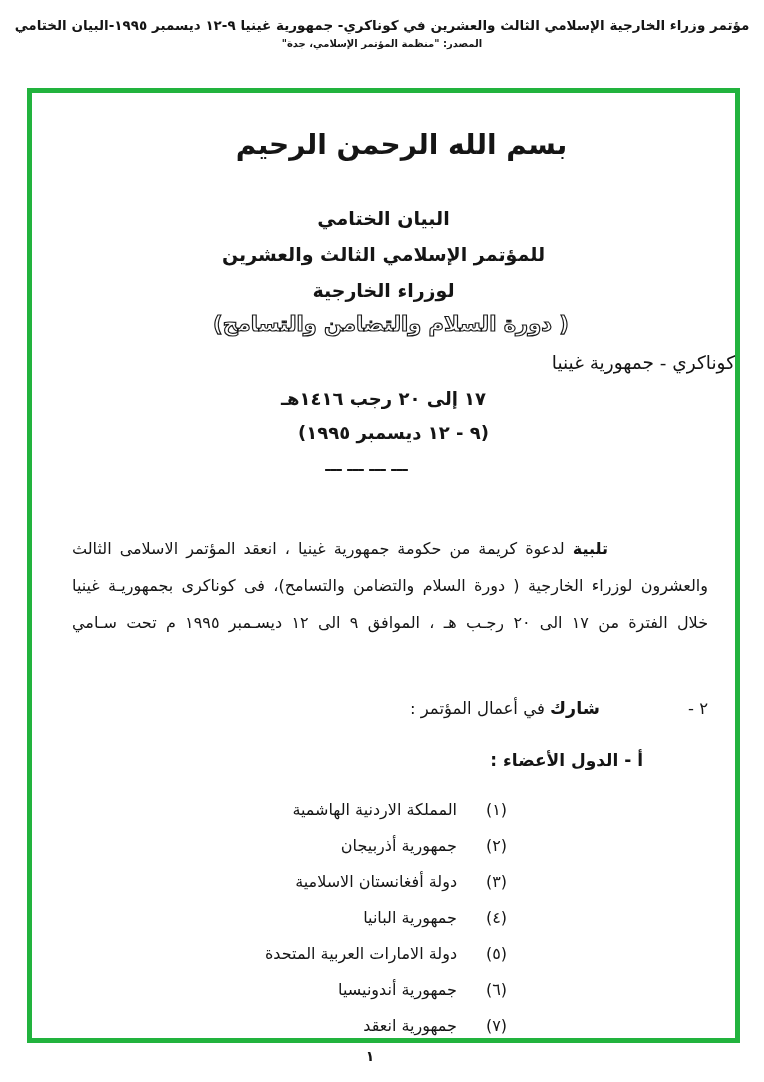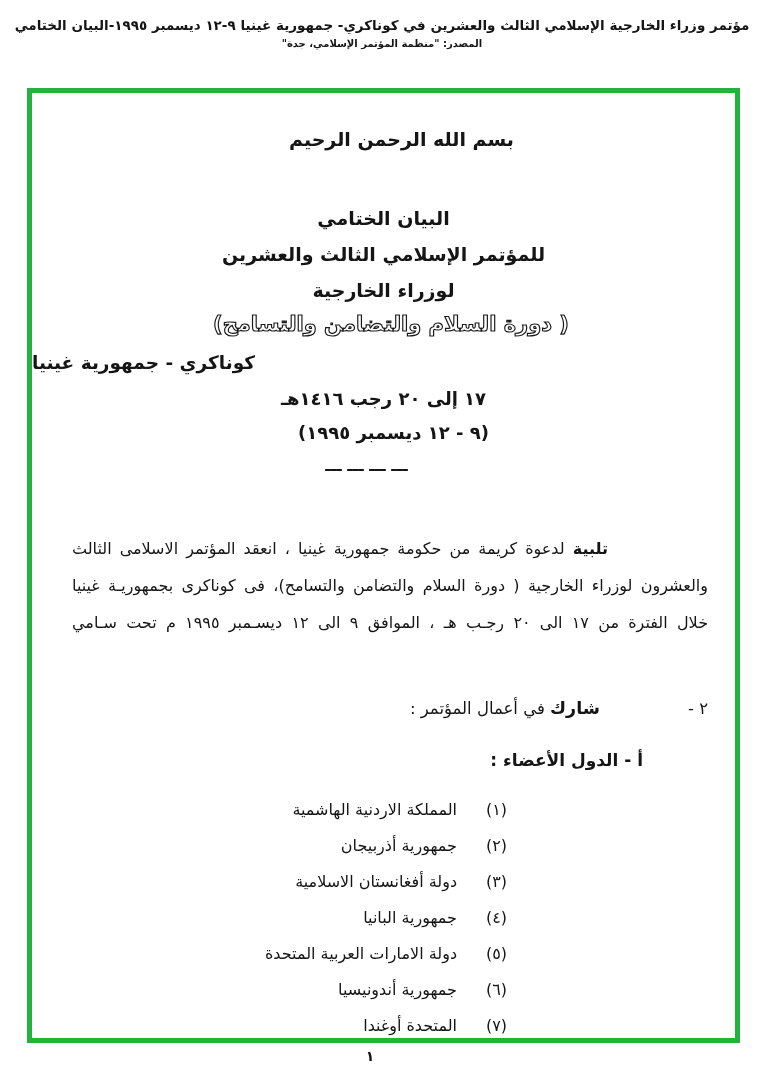--- a/index.html
+++ b/index.html
@@ -12,28 +12,28 @@
   .hdr-l1{font-size:13.5px;font-weight:700;letter-spacing:0;}
   .hdr-l2{font-size:10px;font-weight:700;margin-top:5px;}
 
   .frame{
     position:absolute;left:27px;top:88px;width:703px;height:945px;
     border:5px solid #22b33e;background:#fff;
   }
   .frame > div{position:absolute;direction:rtl;}
 
   .basmala{top:35px;left:0;right:0;text-align:center;padding-left:36px;
-    font-size:19px;font-weight:700;}
+    font-size:28px;font-weight:700;}
   .titles{top:107px;left:0;right:0;text-align:center;
     font-size:19px;font-weight:700;line-height:36px;}
   .session{top:219px;left:0;right:0;text-align:center;
     font-size:21px;font-weight:700;letter-spacing:1px;
     color:#ffffff;padding-left:15px;-webkit-text-stroke:1.2px #1a1a1a;}
   @supports not (-webkit-text-stroke:1px #000){.session{color:#1a1a1a;}}
-  .loc{top:259px;left:0;right:0;text-align:left;font-size:18.5px;font-weight:700;}
+  .loc{top:259px;left:0;right:0;text-align:right;font-size:18.5px;font-weight:400;padding-left:36px;}
   .hijri{top:295px;left:0;right:0;text-align:center;font-size:18px;font-weight:700;}
   .greg{top:329px;left:0;right:0;text-align:center;font-size:18px;font-weight:700;padding-left:20px;}
   .dashes{top:363px;left:0;right:0;text-align:center;padding-right:34px;
     font-size:16px;font-weight:700;letter-spacing:2px;}
 
   .para{top:437px;left:40px;right:27px;font-size:16px;line-height:37px;}
   .p-line{text-align:justify;text-align-last:justify;}
   .p-first{padding-right:100px;}
   .p-last{text-align:right;text-align-last:right;}
   .lead{font-weight:700;}
@@ -116,18 +116,18 @@
     <div class="m-row">
       <span class="m-num">(٥)</span>
       <span class="m-name">دولة الامارات العربية المتحدة</span>
     </div>
     <div class="m-row">
       <span class="m-num">(٦)</span>
       <span class="m-name">جمهورية أندونيسيا</span>
     </div>
     <div class="m-row">
       <span class="m-num">(٧)</span>
-      <span class="m-name">المتحدة أوغندا</span>
+      <span class="m-name">جمهورية انعقد</span>
     </div>
   </div>
 </div>
 
 <div class="pageno">١</div>
 
 </body></html>

